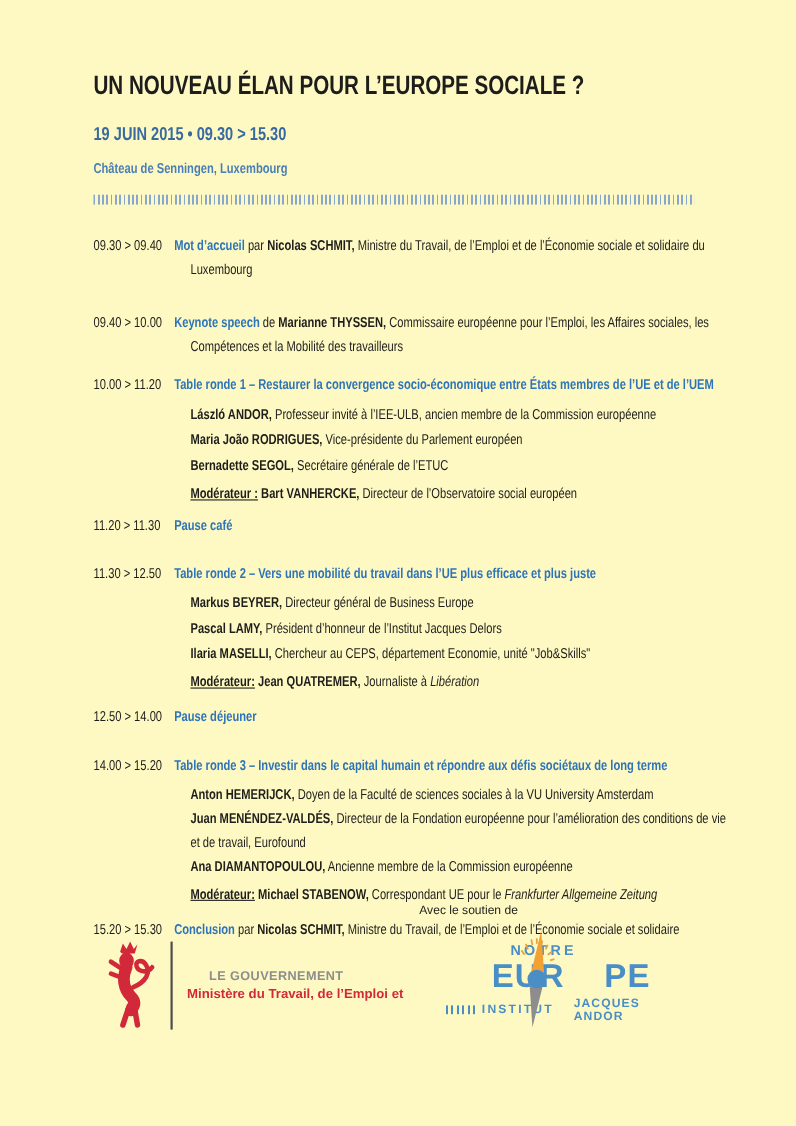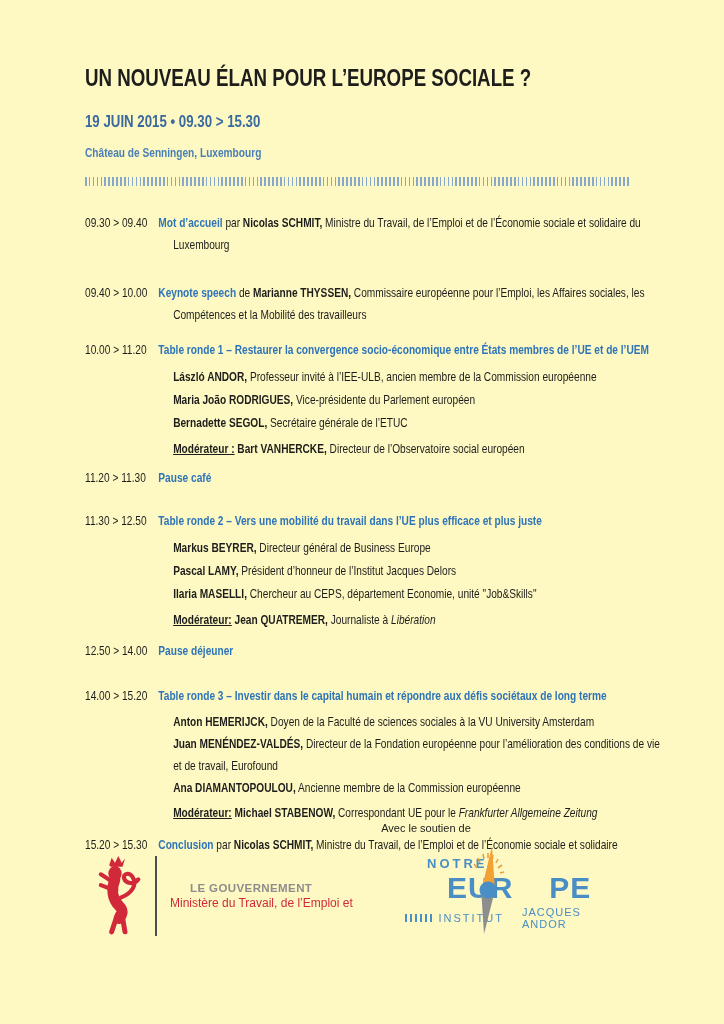--- a/index.html
+++ b/index.html
@@ -29,27 +29,27 @@
   .mod{margin-top:3px;}
   
   .support{position:absolute;top:822px;left:0;width:724px;text-align:center;font-size:11px;
            color:#1d1d1b;transform:translateX(64px);}
   .logos{position:absolute;top:850px;left:95px;right:104px;display:flex;
          justify-content:space-between;align-items:flex-start;}
   .luxlogo{display:flex;align-items:center;}
   .lux-sep{width:2px;height:80px;background:#4d4d4d;margin:0 13px 0 10px;}
   .lux-text div{line-height:15.5px;}
   .lux-g{color:#8d8d8d;font-weight:bold;font-size:11.5px;letter-spacing:0.4px;padding-left:20px;}
-  .lux-r{color:#d2293a;font-weight:normal;font-size:12px;}
+  .lux-r{color:#d2293a;font-weight:bold;font-size:12px;}
   .njd{position:relative;width:215px;padding-top:6px;color:#4a8ec6;}
-  .njd-notre{font-size:13px;font-weight:bold;letter-spacing:3px;margin-left:22px;line-height:16px;}
+  .njd-notre{font-size:13px;font-weight:bold;letter-spacing:3px;margin-left:59px;line-height:16px;}
   .njd-main{display:flex;align-items:center;font-size:30px;font-weight:bold;letter-spacing:1px;
             line-height:30px;margin-top:1px;margin-left:42px;}
   .cgap{width:36px;flex:0 0 36px;}
-  .njd-bottom{display:flex;align-items:center;margin-top:3px;font-size:11px;font-weight:normal;justify-content:flex-end;}
+  .njd-bottom{display:flex;align-items:center;margin-top:3px;font-size:11px;font-weight:bold;justify-content:flex-end;}
   .njd-dash{width:30px;height:8px;margin-right:6px;
             background:repeating-linear-gradient(90deg,#4a8ec6 0,#4a8ec6 2px,transparent 2px,transparent 5px);}
   .njd-inst{letter-spacing:2px;}
   .gap2{width:18px;flex:0 0 18px;}
   .njd-jd{letter-spacing:1px;}
   .compass{position:absolute;left:60px;top:-6px;width:46px;height:92px;overflow:visible;}
 </style>
 </head>
 <body>
 

